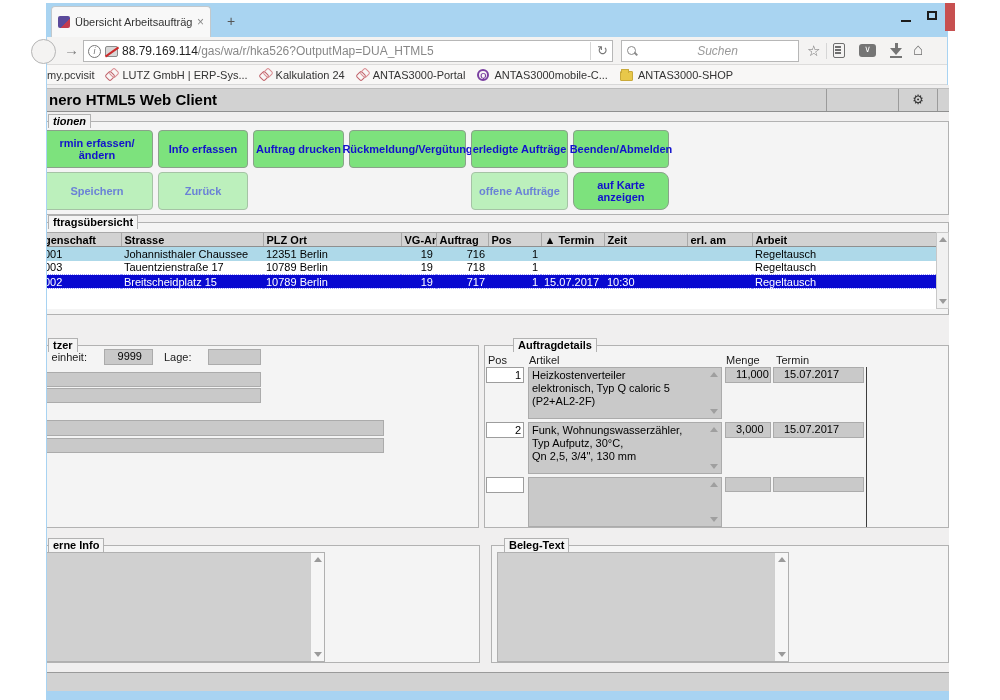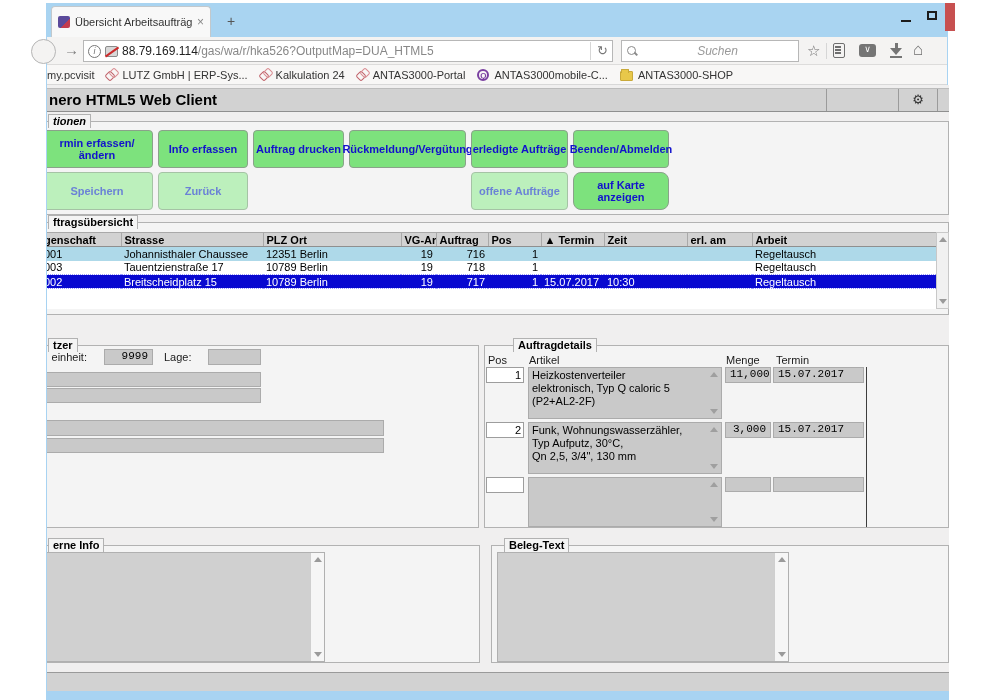--- a/index.html
+++ b/index.html
@@ -125,21 +125,21 @@
   td.num-vg { text-align:right; padding-right:12px; }
   td.num-pos { text-align:right; padding-right:30px; }
 
   .vscroll { position:absolute; background:#f1f1f1; border:1px solid #c8c8c8; }
   .tri { position:absolute; left:50%; transform:translateX(-50%); width:0; height:0;
          border-left:4px solid transparent; border-right:4px solid transparent; }
   .tri-up { border-bottom:5px solid #9a9a9a; top:4px; }
   .tri-down { border-top:5px solid #9a9a9a; bottom:4px; }
 
   .gray-field { position:absolute; background:#c9c9c9; border:1px solid #ababab; font-size:11px;
-                line-height:13px; padding:0 4px; overflow:hidden;font-family:Liberation Mono, monospace; }
+                line-height:13px; padding:0 10px; overflow:hidden; }
   .gray-field.rt { text-align:right; }
   .white-input { position:absolute; background:#fff; border:1px solid #9d9d9d; font-size:11px;
                  text-align:right; padding:0 2px; font-family:inherit; }
   .lbl { position:absolute; font-size:11px; color:#1a1a1a; white-space:nowrap; }
 
   .artbox { position:absolute; background:#c9c9c9; border:1px solid #ababab; }
   .artbox .txt { position:absolute; left:3px; top:1px; right:16px; bottom:1px; font-size:11px;
                  line-height:13px; white-space:pre-line; overflow:hidden; }
   .mini-arr { position:absolute; right:3px; width:8px; height:8px; }
   .mini-arr.up { top:3px; } .mini-arr.dn { bottom:3px; }

